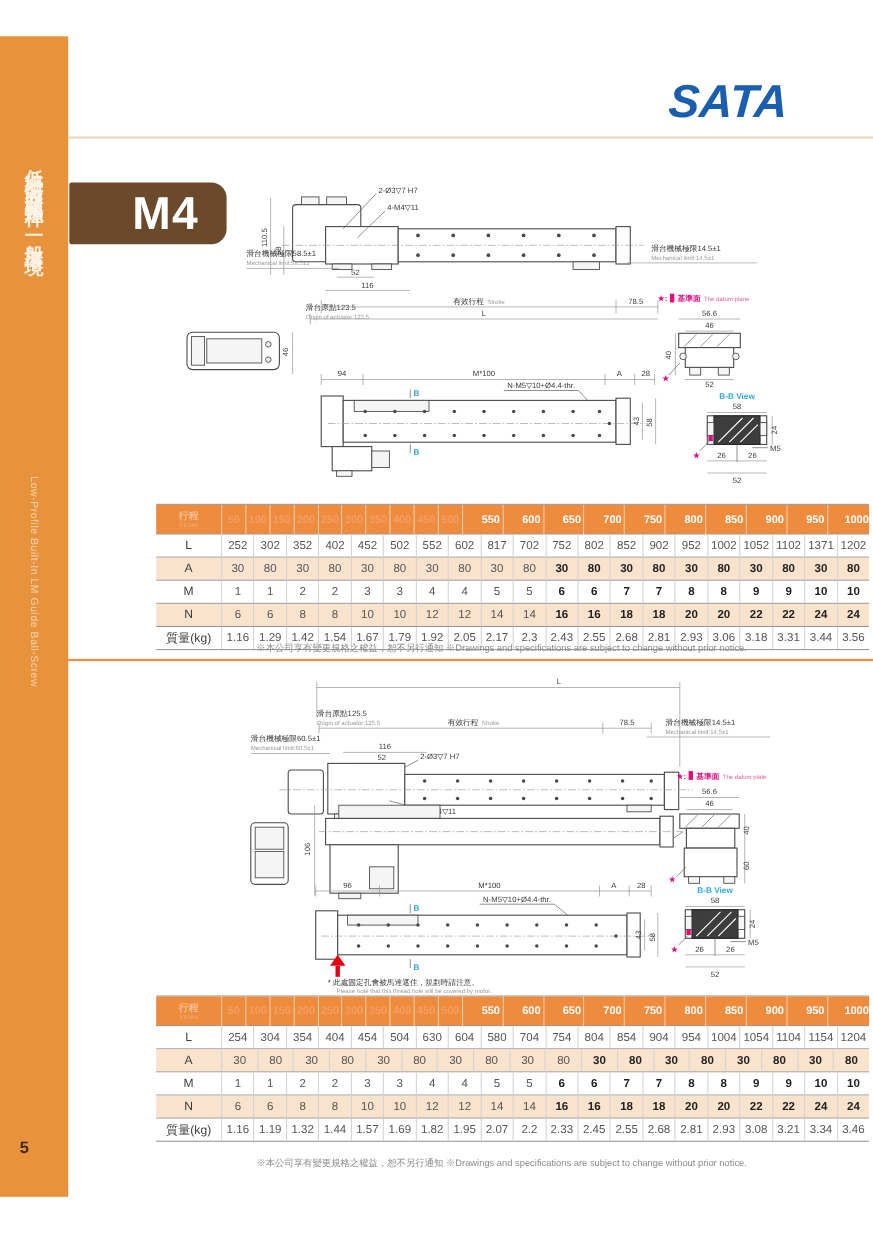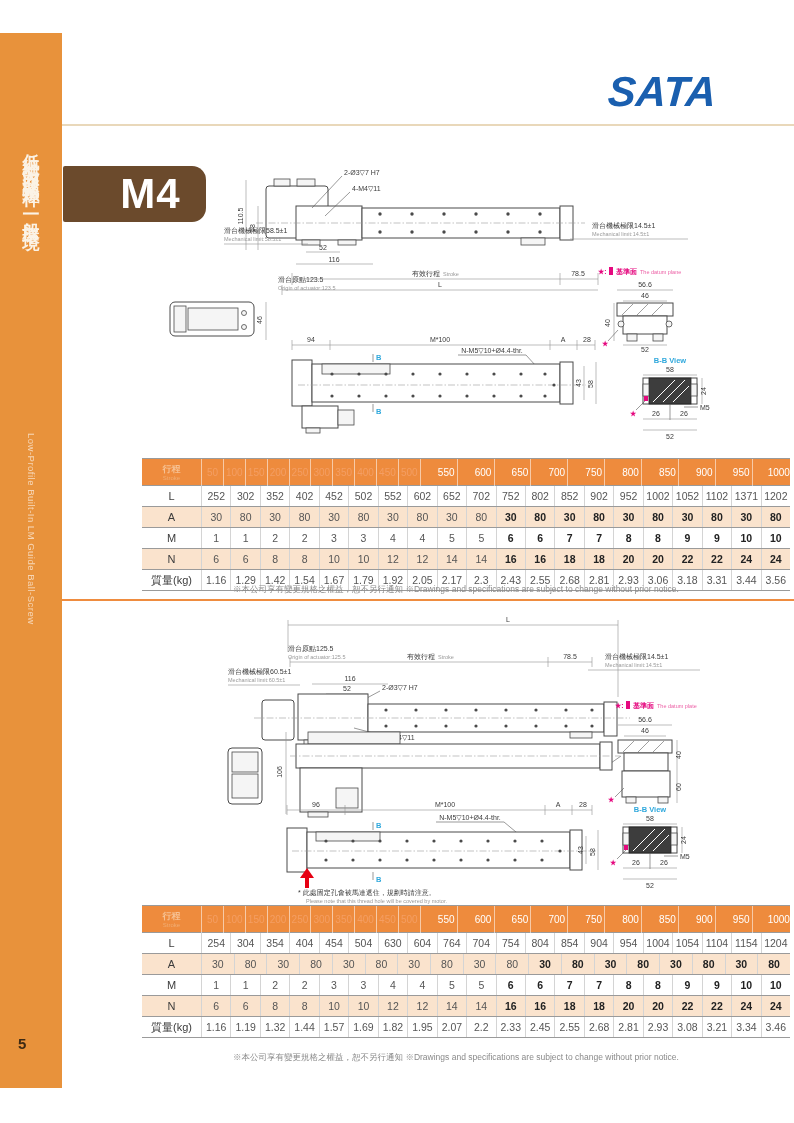--- a/index.html
+++ b/index.html
@@ -59,21 +59,21 @@
   .tr.head { background:#EE8B3D; border-bottom:1px solid #9a9a9a; height:27px; }
   .tr.alt { background:#FAE3CD; }
   .tc { flex:1 1 0; display:flex; align-items:center; justify-content:center;
         border-right:1px solid #d4d4d4; color:#2e2e2e; height:20px; }
   .tr .tc:last-child { border-right:none; }
   .head .tc { border-right:1px solid rgba(255,255,255,.55); height:27px; }
   .tc.lab { flex:0 0 60px; }
   .head .tc.lab { flex-direction:column; line-height:1; }
   .hcn { color:#F6C193; font-size:9px; font-weight:700; }
   .hen { color:#F0AD74; font-size:6px; margin-top:1px; }
-  .hv { color:#F49E63; font-weight:400; }
+  .hv { color:#F49E63; font-weight:700; }
   .hv.hb { color:#ffffff;padding-left:15px; }
   .rl { font-size:11px; color:#3c3c3c; }
   .bv { font-size:10.5px; color:#555; }
   .bv.bold { font-weight:700; color:#222; }
 
   
   .disclaimer { position:absolute; left:132px; width:648px; text-align:center; font-size:8.5px; color:#8a8a8a; }
   #disc-1 { top:584px; } #disc-2 { top:1052px; }
 </style>
 </head>
@@ -305,21 +305,21 @@
       <div class="tr">
         <div class="tc lab rl">L</div>
         <div class="tc bv">252</div>
         <div class="tc bv">302</div>
         <div class="tc bv">352</div>
         <div class="tc bv">402</div>
         <div class="tc bv">452</div>
         <div class="tc bv">502</div>
         <div class="tc bv">552</div>
         <div class="tc bv">602</div>
-        <div class="tc bv">652</div>
+        <div class="tc bv">817</div>
         <div class="tc bv">702</div>
         <div class="tc bv">752</div>
         <div class="tc bv">802</div>
         <div class="tc bv">852</div>
         <div class="tc bv">902</div>
         <div class="tc bv">952</div>
         <div class="tc bv">1002</div>
         <div class="tc bv">1052</div>
         <div class="tc bv">1102</div>
         <div class="tc bv">1371</div>
@@ -648,21 +648,21 @@
       <div class="tr">
         <div class="tc lab rl">L</div>
         <div class="tc bv">254</div>
         <div class="tc bv">304</div>
         <div class="tc bv">354</div>
         <div class="tc bv">404</div>
         <div class="tc bv">454</div>
         <div class="tc bv">504</div>
         <div class="tc bv">630</div>
         <div class="tc bv">604</div>
-        <div class="tc bv">764</div>
+        <div class="tc bv">580</div>
         <div class="tc bv">704</div>
         <div class="tc bv">754</div>
         <div class="tc bv">804</div>
         <div class="tc bv">854</div>
         <div class="tc bv">904</div>
         <div class="tc bv">954</div>
         <div class="tc bv">1004</div>
         <div class="tc bv">1054</div>
         <div class="tc bv">1104</div>
         <div class="tc bv">1154</div>

